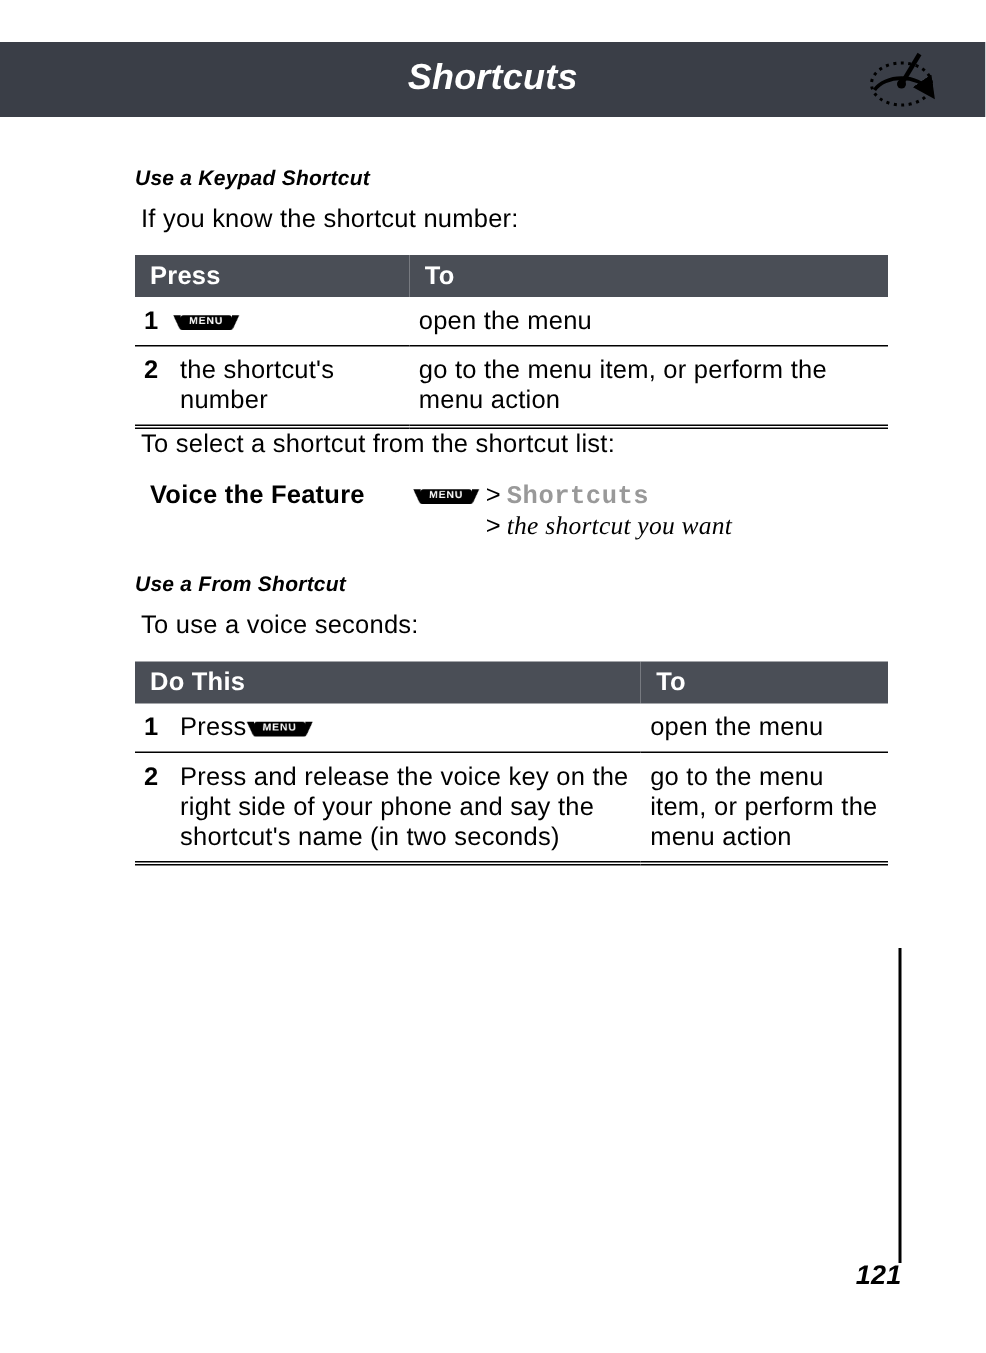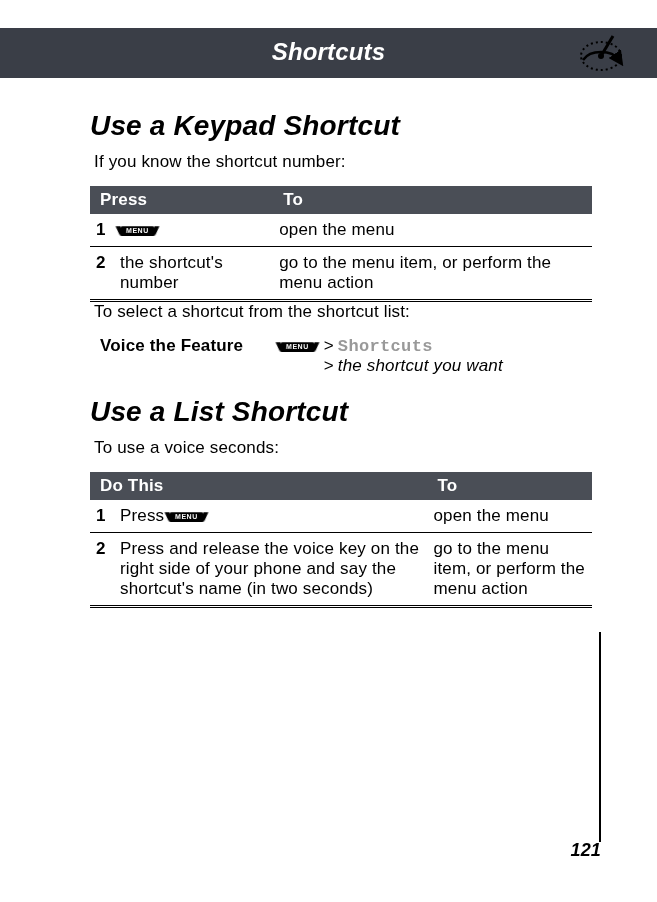--- a/index.html
+++ b/index.html
@@ -27,21 +27,21 @@
       position: absolute;
       right: 28px;
       top: 26px;
     }
     .content {
       padding: 18px 65px 0 90px;
     }
     h2 {
       font-style: italic;
       font-weight: bold;
-      font-size: 28px;
+      font-size: 14px;
       margin-top: 14px;
       margin-bottom: 10px;
     }
     .intro {
       font-size: 17px;
       margin-left: 4px;
       margin-bottom: 14px;
       font-weight: 300;
     }
     .tbl {
@@ -115,21 +115,21 @@
     .feature-path {
       flex: 1;
     }
     .gt { padding: 0 4px; }
     .lcd-text {
       font-family: 'Courier New', monospace;
       color: #999;
       font-weight: bold;
       letter-spacing: 0.02em;
     }
-    .italic { font-style: italic; }
+    .italic { font-style: italic; font-family: Liberation Serif, serif; }
     .page-num {
       position: absolute;
       bottom: 41px;
       right: 56px;
       font-weight: bold;
       font-style: italic;
       font-size: 18px;
     }
     .page-line {
       position: absolute;
@@ -192,21 +192,21 @@
   <div class="feature-row">
     <div class="feature-label">Voice the Feature</div>
     <div class="feature-path">
       <span class="menu-key">MENU</span>
       <span class="gt">&gt;</span><span class="lcd-text">Shortcuts</span><br>
       <span style="visibility:hidden" class="menu-key">MENU</span>
       <span class="gt">&gt;</span><span class="italic">the shortcut you want</span>
     </div>
   </div>
 
-  <h2>Use a List Shortcut</h2>
+  <h2>Use a From Shortcut</h2>
   <p class="intro">To use a voice seconds:</p>
 
   <table class="tbl">
     <tbody>
         <tr class="tbl-header">
       <th colspan="2" class="col1-t2">Do This</th>
       <th>To</th>
     </tr>
     <tr>
       <td class="step-num">1</td>

